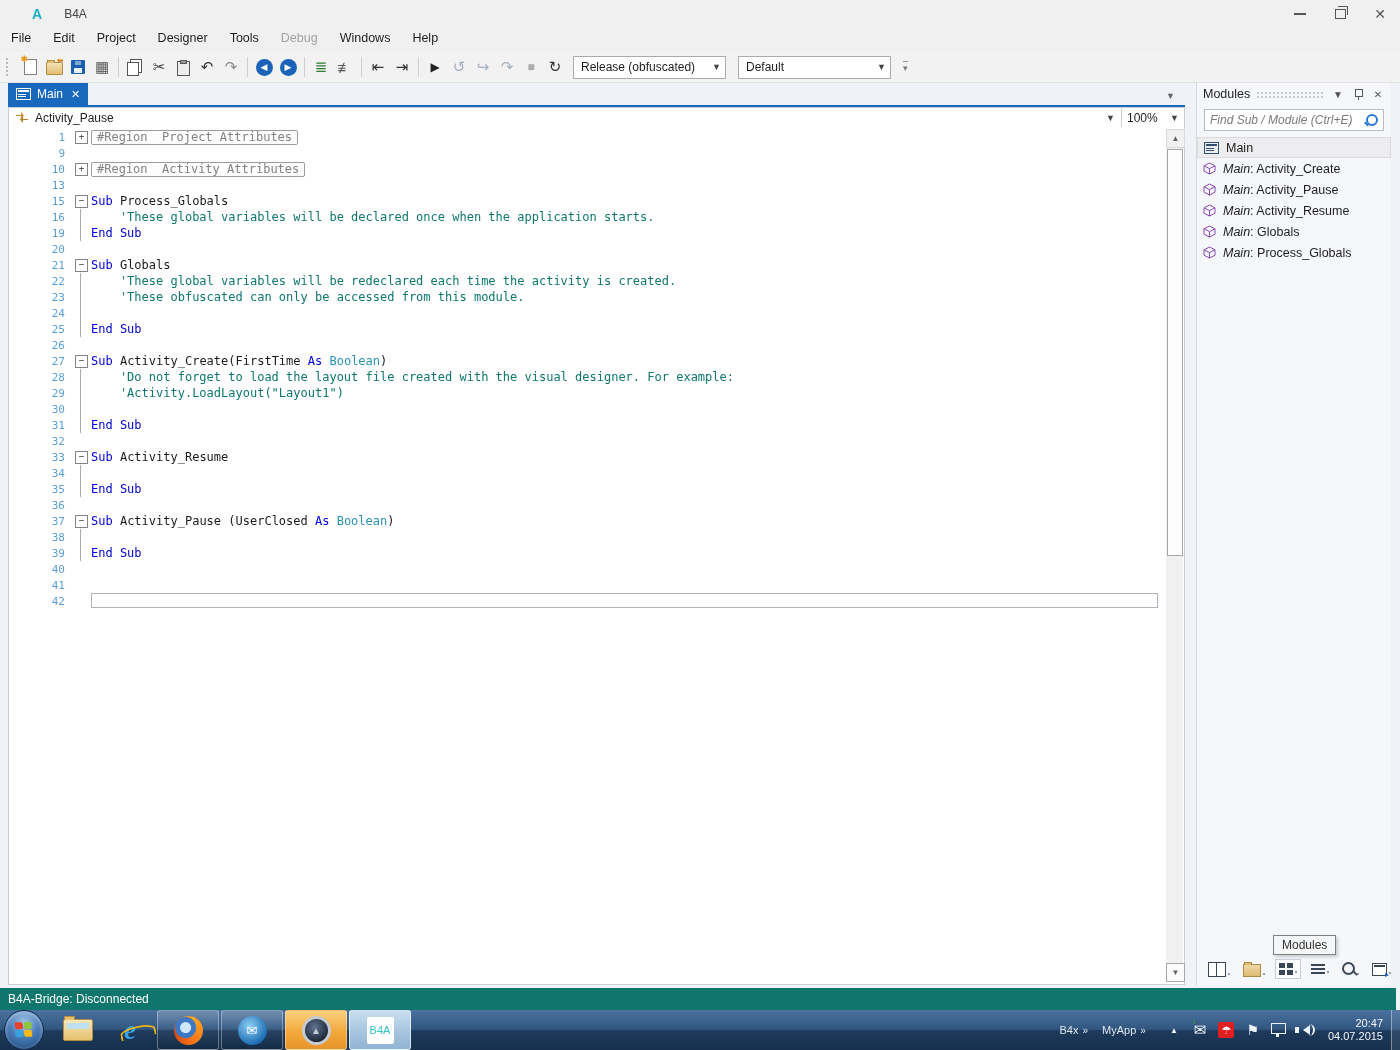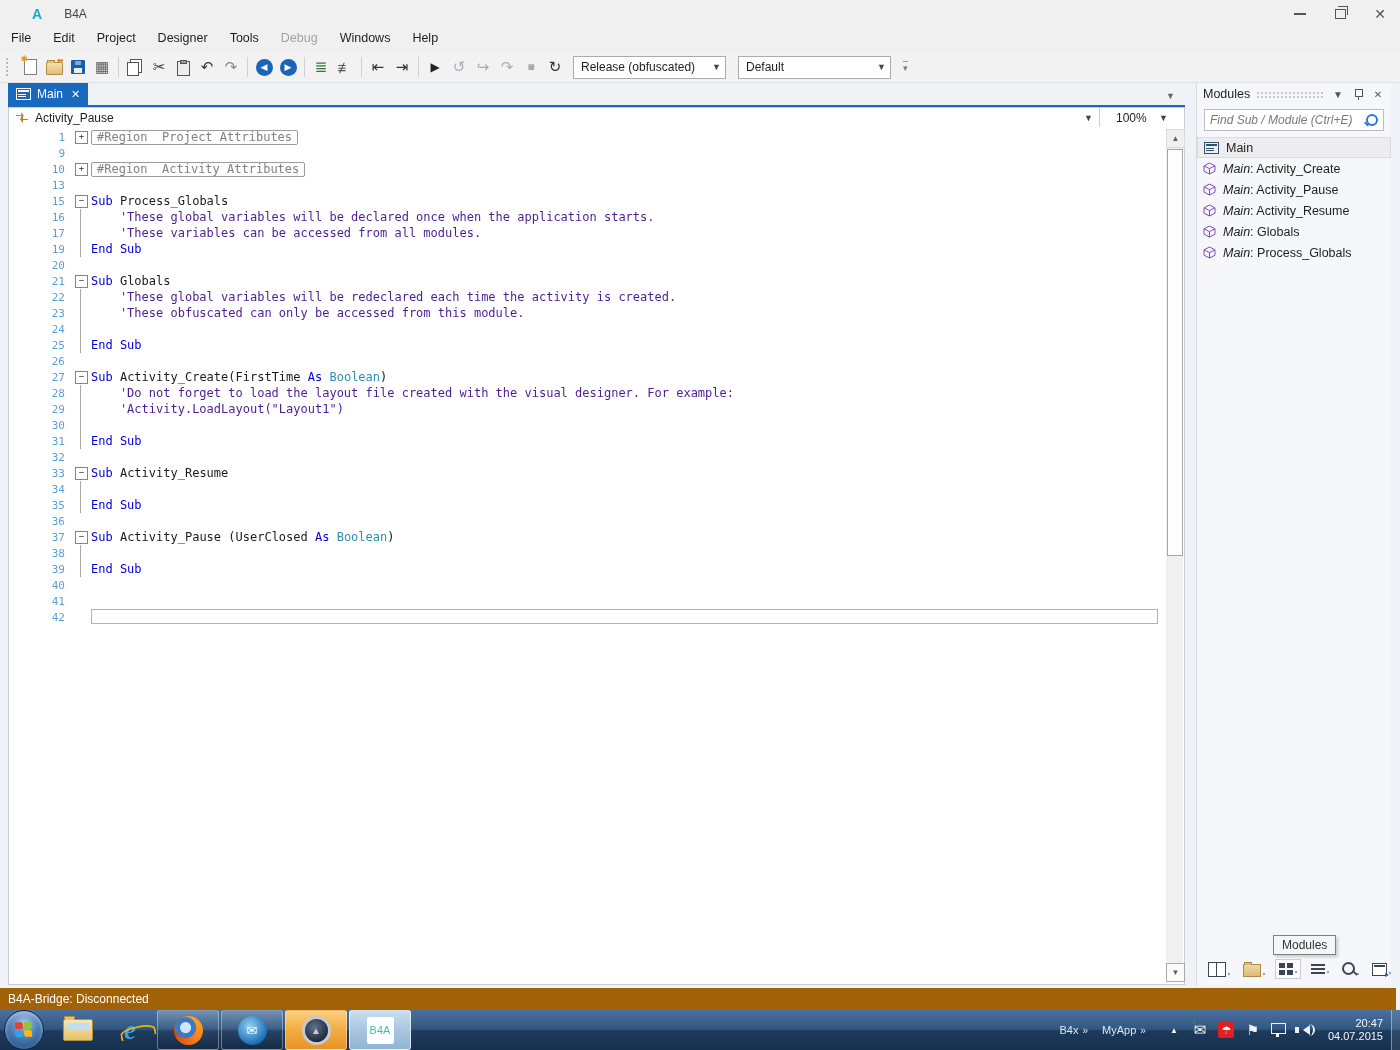--- a/index.html
+++ b/index.html
@@ -68,38 +68,38 @@
   .tablist-dd{position:absolute;right:10px;bottom:4px;font-size:9px;color:#666;}
   .ic-window{width:13px;height:10px;border:1px solid currentColor;position:relative;display:inline-block;}
   .ic-window::before{content:"";position:absolute;left:1px;right:1px;top:1px;height:2px;background:currentColor;}
   .ic-window::after{content:"";position:absolute;left:1px;top:5px;width:8px;height:1px;background:currentColor;box-shadow:0 2px 0 currentColor;}
 
   
   .crumbbar{height:20px;background:#fff;border:1px solid #C9CED6;display:flex;align-items:flex-end;font-size:12px;color:#1E1E1E;}
   .crumb-main{flex:1;display:flex;align-items:center;height:100%;}
   .crumb-main .dd{font-size:9px;color:#444;margin-right:6px;}
   .sub-icon{margin:0 6px 0 6px;display:inline-block;}
-  .zoombox{width:52px;height:100%;border-left:1px solid #C9CED6;display:flex;align-items:center;padding:0 16px;}
+  .zoombox{width:52px;height:100%;border-left:1px solid #C9CED6;display:flex;align-items:center;padding:0 5px;}
   .zoombox .val{flex:1;}
   .zoombox .dd{font-size:9px;color:#444;}
 
   
   .editor{position:absolute;left:0;top:44px;bottom:0;right:0;background:#fff;border:1px solid #C9CED6;border-top:none;}
   .codearea{position:absolute;left:0;top:2px;right:18px;bottom:0;overflow:hidden;
             font-family:"DejaVu Sans Mono","Liberation Mono",monospace;font-size:12px;}
   .row{height:16px;display:flex;align-items:center;position:relative;}
   .ln{width:56px;text-align:right;padding-right:6px;color:#5C9FD4;font-size:11px;flex:0 0 auto;}
   .fold{width:20px;height:16px;position:relative;flex:0 0 auto;}
   .fbox{position:absolute;left:4px;top:2px;width:11px;height:11px;border:1px solid #848484;background:#fff;
         font:9px/9px "DejaVu Sans Mono",monospace;color:#333;text-align:center;}
   .row.fline .fold::after{content:"";position:absolute;left:9px;top:0;bottom:0;border-left:1px solid #AAAAAA;}
   .codetext{white-space:pre;flex:1;position:relative;height:16px;line-height:16px;}
   .seg-kw{color:#0000E0;}
   .seg-tx{color:#1A1A1A;}
-  .seg-cm{color:#4c1d95;}
+  .seg-cm{color:#0f766e;}
   .seg-ty{color:#2B91AF;}
   .regionbox{display:inline-block;border:1px solid #9C9C9C;border-radius:2px;color:#828282;
              padding:0 5px;line-height:13px;height:13px;margin-top:1px;background:#FDFDFD;}
   .row.current .codetext::after{content:"";position:absolute;left:0;right:8px;top:0;height:13px;
              border:1px solid #AEB4BA;}
 
   
   .vscroll{position:absolute;top:2px;right:1px;bottom:2px;width:17px;background:#F0F0F0;}
   .vs-btn{position:absolute;left:0;width:17px;height:17px;background:#F0F0F0;color:#606060;
           font-size:8px;display:flex;align-items:center;justify-content:center;border:1px solid #DADADA;}
@@ -148,21 +148,21 @@
   .ic-zoom2::after{content:"";position:absolute;left:8px;top:8px;width:6px;height:2px;background:#3A4656;transform:rotate(45deg);}
   .ic-winarr{width:13px;height:11px;border:1px solid #3A4656;position:relative;background:#fff;}
   .ic-winarr::before{content:"";position:absolute;left:1px;right:1px;top:1px;height:2px;background:#3A4656;}
   .ic-winarr::after{content:"\25B8";position:absolute;right:-3px;bottom:-4px;font-size:8px;color:#1B63B8;}
 
   
   .tooltip{position:absolute;left:76px;bottom:30px;background:#F5F6F7;border:1px solid #808080;
            padding:2px 8px;font-size:12px;color:#333;box-shadow:2px 2px 3px rgba(0,0,0,.18);white-space:nowrap;}
 
   
-  .statusbar{position:absolute;left:0;top:988px;right:4px;height:22px;background:#a16207;color:#fff;
+  .statusbar{position:absolute;left:0;top:988px;right:4px;height:22px;background:#0f766e;color:#fff;
              display:flex;align-items:center;font-size:12px;padding-left:8px;}
 
   
   .taskbar{position:absolute;left:0;top:1010px;right:0;height:40px;
            background:linear-gradient(#4A719F 0%,#31567F 48%,#1E3A5C 52%,#16304D 100%);
            display:flex;align-items:center;}
   .orb{width:38px;height:38px;border-radius:50%;margin:0 8px 0 4px;position:relative;
        background:radial-gradient(circle at 50% 32%,#A6C8EC 0%,#4A7CB8 45%,#17406F 100%);
        border:1px solid #0E2B4E;box-shadow:inset 0 2px 5px rgba(255,255,255,.55);}
   .flag{position:absolute;left:10px;top:11px;width:17px;height:15px;display:grid;
@@ -362,25 +362,20 @@
               <span class="ln">15</span>
               <span class="fold">
                 <span class="fbox">−</span>
               </span>
               <span class="codetext"><span class="seg-kw">Sub</span><span class="seg-tx"> Process_Globals</span></span>
             </div>
             <div class="row fline">
               <span class="ln">16</span>
               <span class="fold"></span>
               <span class="codetext"><span class="seg-cm">    'These global variables will be declared once when the application starts.</span></span>
-            </div>
-            <div class="row fline">
-              <span class="ln">17</span>
-              <span class="fold"></span>
-              <span class="codetext"><span class="seg-cm">    'These variables can be accessed from all modules.</span></span>
             </div>
             <div class="row fline">
               <span class="ln">19</span>
               <span class="fold"></span>
               <span class="codetext"><span class="seg-kw">End Sub</span></span>
             </div>
             <div class="row">
               <span class="ln">20</span>
               <span class="fold"></span>
               <span class="codetext"></span>

